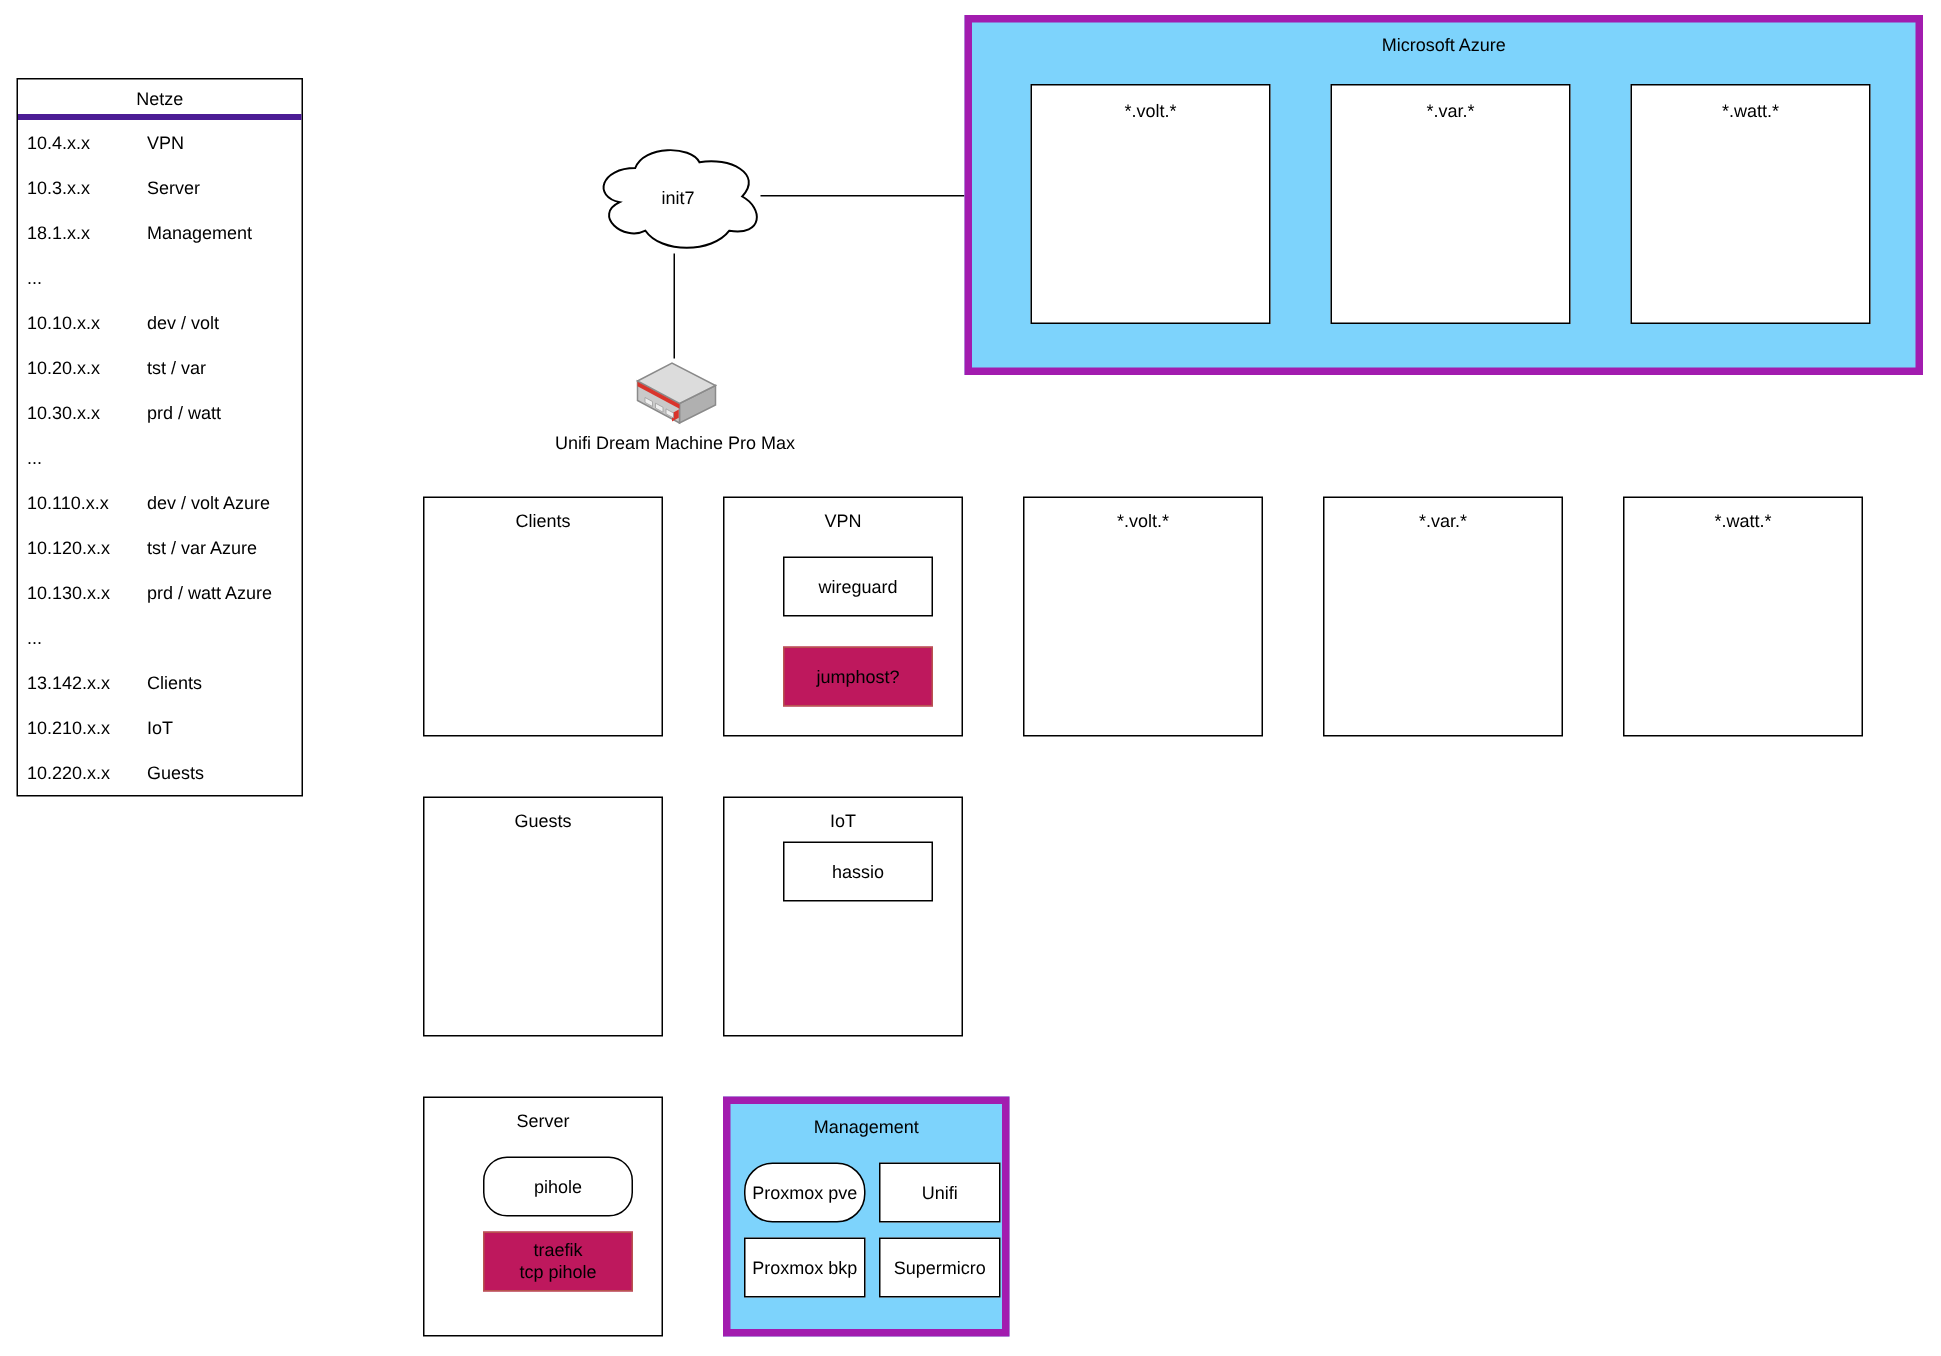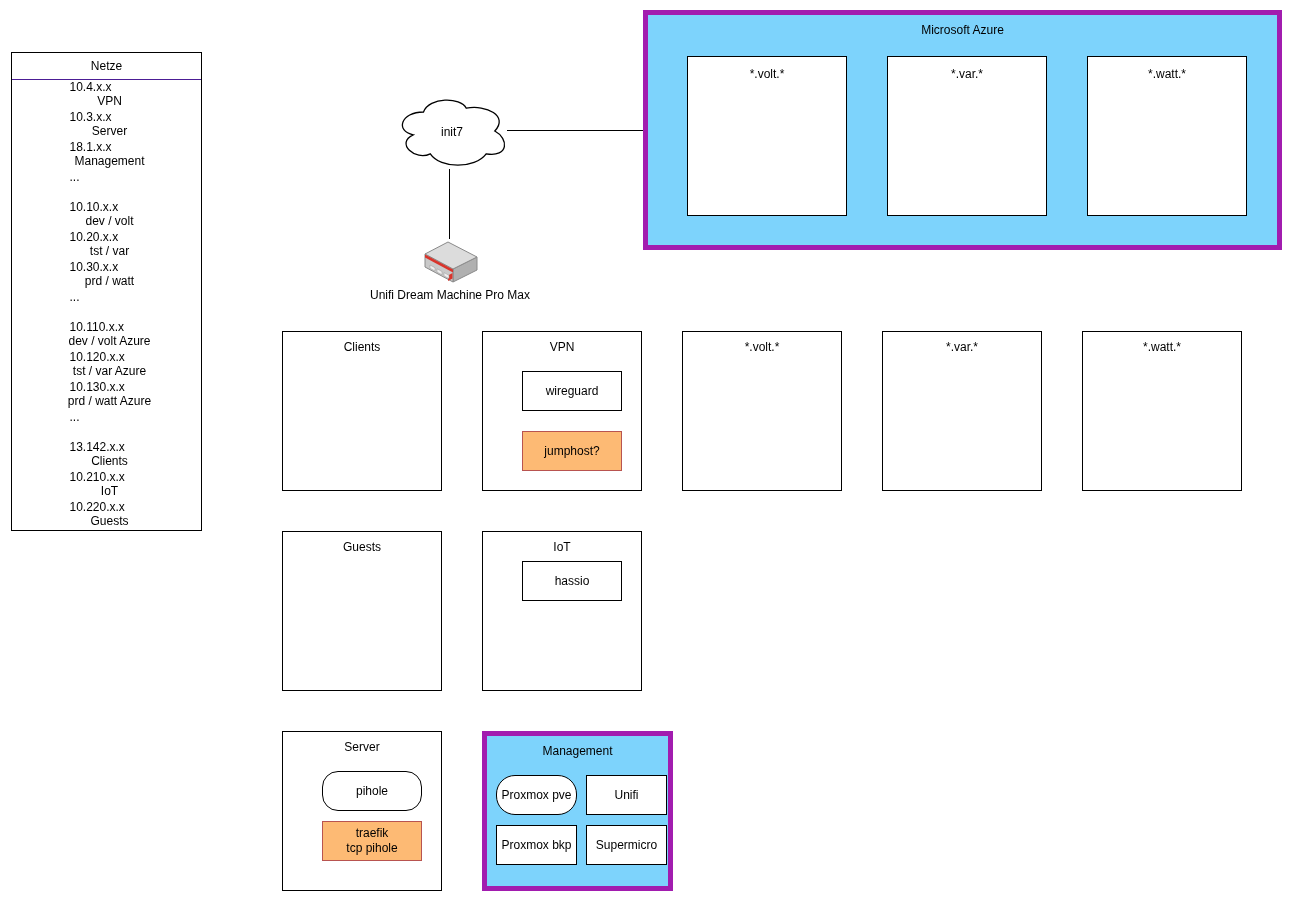--- a/index.html
+++ b/index.html
@@ -22,28 +22,27 @@
     position: absolute;
     left: 11px; top: 52px;
     width: 191px;
     border: 1px solid #000;
     background: #fff;
   }
   .netze-header {
     height: 27px;
     line-height: 27px;
     text-align: center;
-    border-bottom: 1px solid #4c1d95;
+    border-bottom: 4px solid #4c1d95;
   }
   .nrow {
     height: 30px;
     display: flex;
     align-items: center;
     padding-left: 6px;
-    flex-direction: column;
   }
   .nip { width: 80px; flex: none; }
   .nname { flex: 1; }
 
   
   .cloud-wrap { position: absolute; left: 395px; top: 92px; width: 114px; height: 80px; }
   .cloud-wrap svg { position: absolute; left: 0; top: 0; }
   .cloud-label {
     position: absolute; left: 0; top: 0; width: 114px; height: 80px;
     display: flex; align-items: center; justify-content: center;
@@ -86,21 +85,21 @@
     position: absolute;
     width: 100px; height: 40px;
     border: 1px solid #000;
     background: #fff;
     display: flex; align-items: center; justify-content: center;
     text-align: center;
     white-space: pre-line;
     line-height: 1.25;
   }
   .node.hl {
-    background: #fdba74;
+    background: #be185d;
     border-color: #b85450;
     text-align: center;
   }
   .node.w81 { width: 81px; }
 </style>
 </head>
 <body>
 
 <div class="canvas">
 

